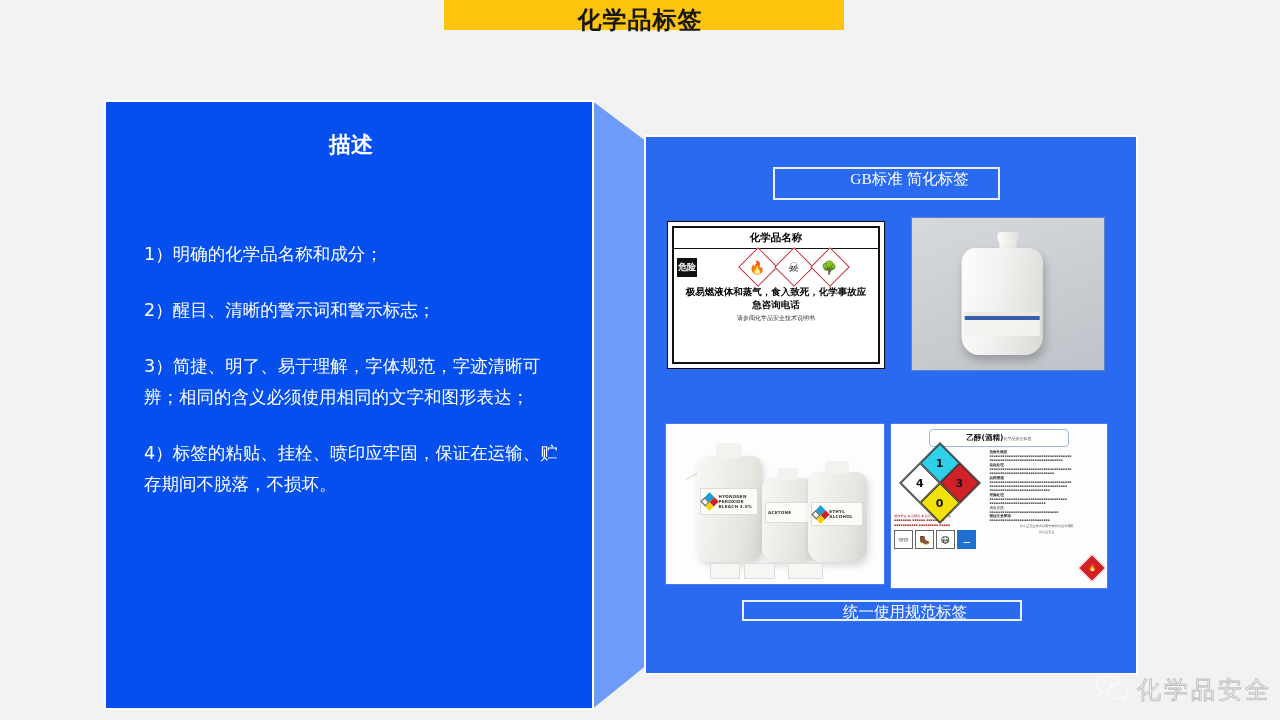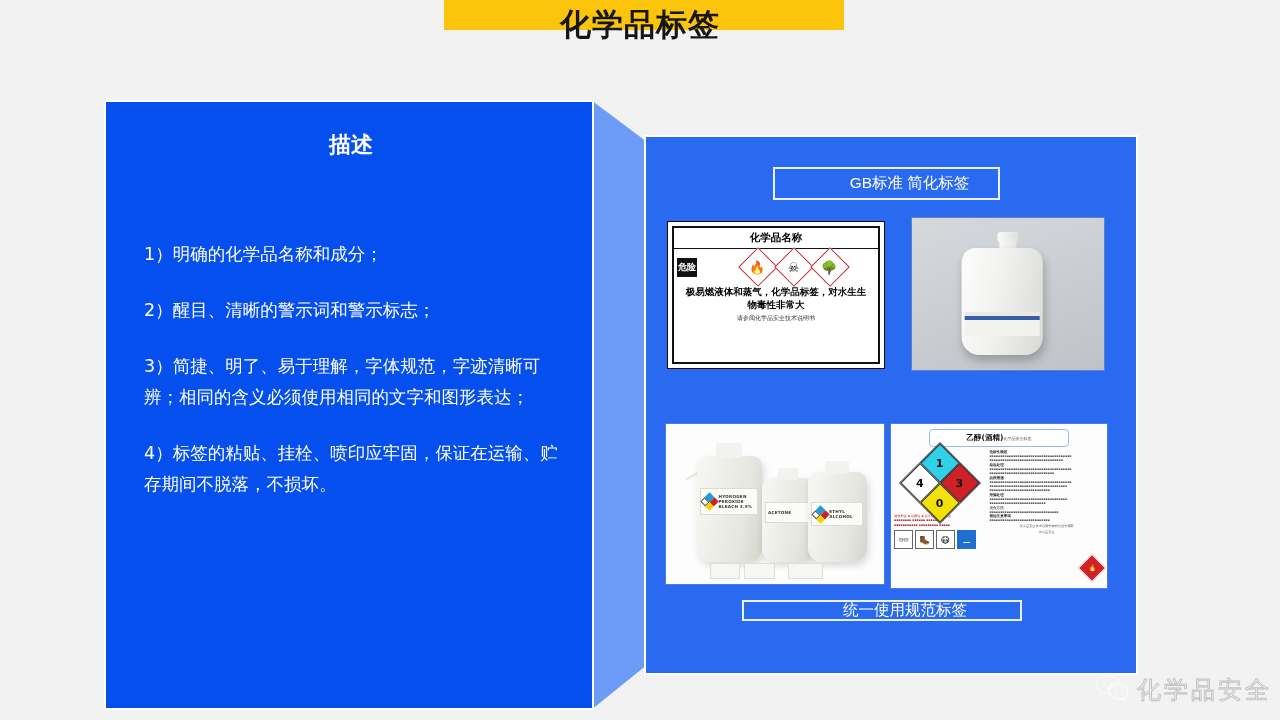--- a/index.html
+++ b/index.html
@@ -11,21 +11,21 @@
   }
 
   
   #title-band{
     position:absolute;left:444px;top:0;width:400px;height:30px;
     background:#fcc40a;
   }
   #page-title{
     position:absolute;left:0;top:4px;width:1280px;
     text-align:center;
-    font-size:31px;font-weight:bold;color:#161616;
+    font-size:24px;font-weight:bold;color:#161616;
     letter-spacing:1px;
     font-family:"DejaVu Sans",sans-serif;
   }
 
   
   #left-arrow{
     position:absolute;left:104px;top:100px;width:540px;height:610px;
   }
   #left-arrow .face{
     position:absolute;left:0;top:0;width:490px;height:610px;
@@ -55,22 +55,22 @@
   #right-panel{
     position:absolute;left:644px;top:135px;width:494px;height:540px;
     background:#2a6af0;
     border:2px solid #ffffff;box-sizing:border-box;
   }
   .pill{
     position:absolute;
     border:2px solid #eaf2ff;
     color:#ffffff;text-align:center;
     font-size:15.5px;
-    font-family:Liberation Sans, sans-serif;
-    display:flex;align-items:center;justify-content:center;
+    font-family:Liberation Serif, serif;
+    display:flex;justify-content:center;
     box-sizing:border-box;
     background:transparent;
     padding-left:46px;
   }
   #pill-top{left:127px;top:30px;width:227px;height:33px;}
   #pill-bottom{left:96px;top:463px;width:280px;height:21px;}
 
   
   .media{
     position:absolute;background:#ffffff;overflow:hidden;
@@ -227,21 +227,21 @@
                 <span class="g">🔥</span>
               </div>
             <div class="diamond">
                 <span class="g">☠</span>
               </div>
             <div class="diamond">
                 <span class="g">🌳</span>
               </div>
           </div>
         </div>
-        <div class="gb-haz">极易燃液体和蒸气，化学品标签，对水生生物毒性非常大</div>
+        <div class="gb-haz">极易燃液体和蒸气，食入致死，化学事故应急咨询电话</div>
         <div class="gb-sds">请参阅化学品安全技术说明书</div>
       </div>
     </div>
   </div>
 
   <div class="media" id="cell-photo-1">
     <div class="photo-bg"></div>
     <div class="cap" style="left:50%;top:9%;width:11%;"></div>
     <div class="neck" style="left:50%;top:13%;width:9%;height:10%;"></div>
     <div class="bottle">

